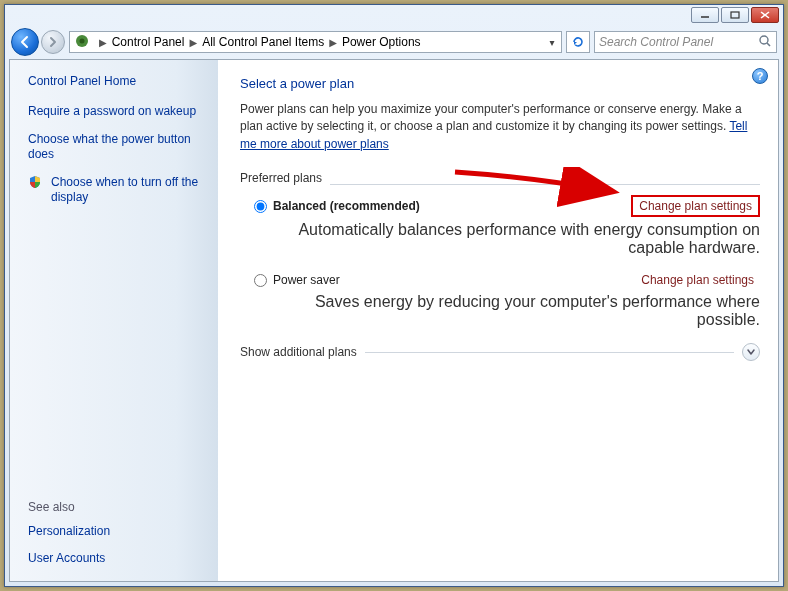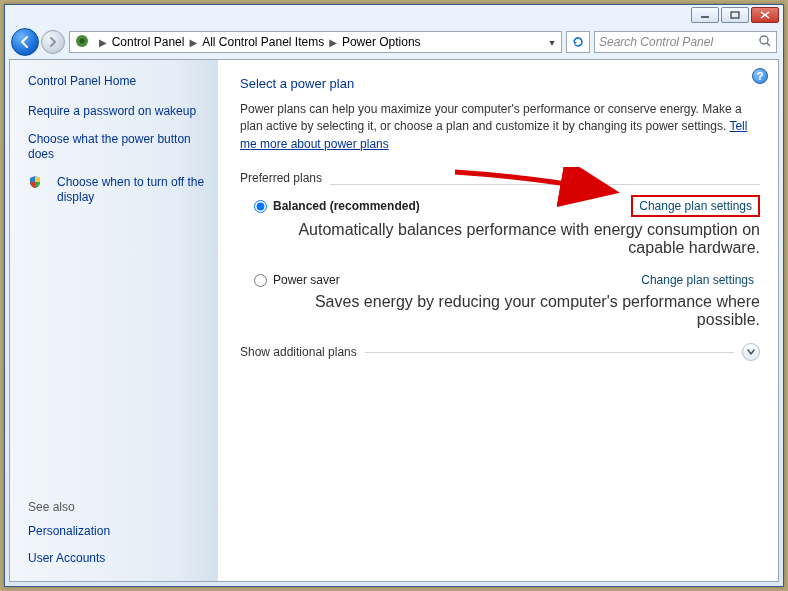--- a/index.html
+++ b/index.html
@@ -89,21 +89,21 @@
   .sidebar {
     width: 208px;
     background: linear-gradient(90deg,#f2f6fb 0%, #e4edf6 80%, #d4e0ec 100%);
     border-right: 0;
     padding: 14px 4px 10px 18px;
     display: flex; flex-direction: column;
     font-size: 12px;
   }
   .side-home { color:#003399; font-size:12px; margin-bottom: 16px; }
   .side-link { color:#003399; margin-bottom: 12px; cursor:pointer; line-height:1.3; }
-  .side-link-row { display:flex; gap:15px; align-items:flex-start; margin-bottom:12px;}
+  .side-link-row { display:flex; gap:9px; align-items:flex-start; margin-bottom:12px;}
   .side-link-row .shield { font-size:13px; margin-top:0px; }
   .see-also-block { margin-top:auto; padding-bottom:4px;}
   .see-also { color:#556; margin-bottom: 10px; }
   .content {
     flex:1;
     padding: 12px 18px 10px 22px;
     position:relative;
   }
   .help-icon {
     position:absolute; top:8px; right:10px;
@@ -123,21 +123,21 @@
   .section-head .line { flex:1; height:1px; background:#cfd6de; margin-left:8px;}
   .plan {
     margin: 10px 0 14px 14px;
     position:relative;
   }
   .plan-row1 { display:flex; align-items:center; }
   .plan-row1 input[type=radio]{ margin:0 6px 0 0; }
   .plan-name { font-weight:bold; color:#222; font-size:12px;}
   .plan-name.plain { font-weight:normal; }
   .plan-change {
-    margin-left:auto; color:#0c4a6e; font-size:12px; cursor:pointer;
+    margin-left:auto; color:#7f1d1d; font-size:12px; cursor:pointer;
     padding: 2px 6px;
   }
   .plan-change.boxed { border: 2.5px solid #d80000; }
   .plan-desc { margin: 4px 0 0 20px; color:#333; font-size:16px;text-align:right; }
   .expander {
     margin-top: 8px;
     display:flex; align-items:center;
     font-size:12px; color:#333;
   }
   .expander .line { flex:1; height:1px; background:#cfd6de; margin: 0 8px; }

